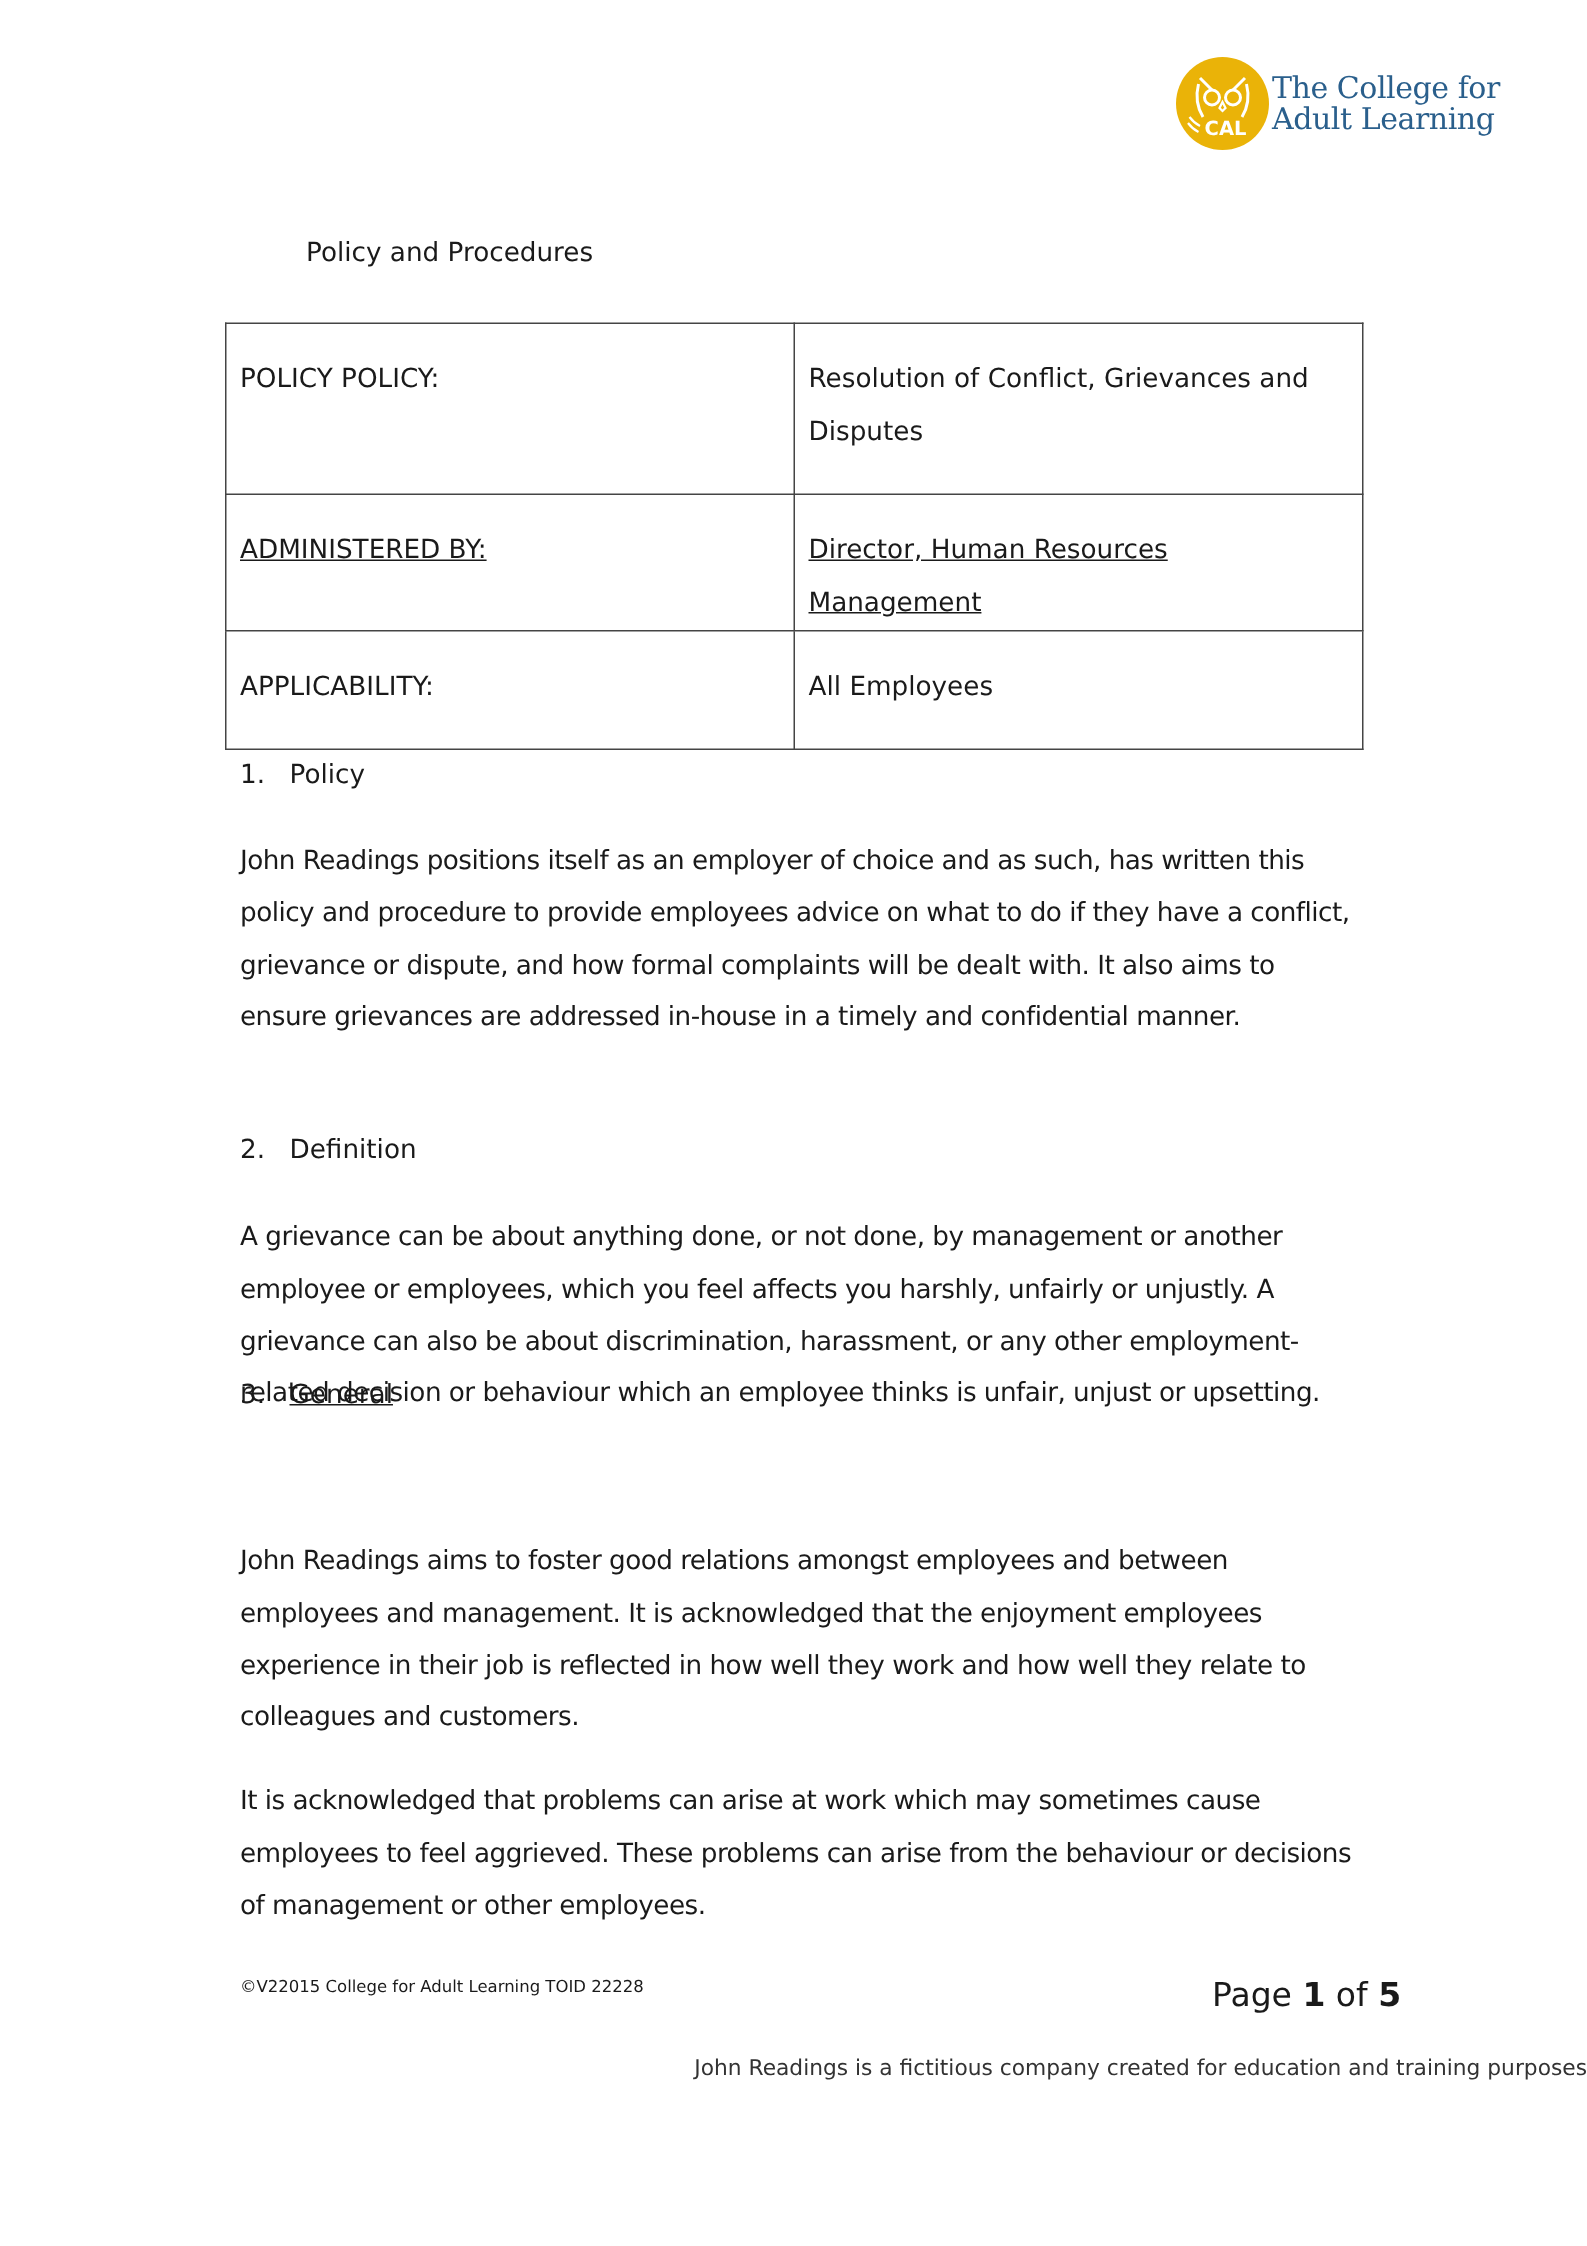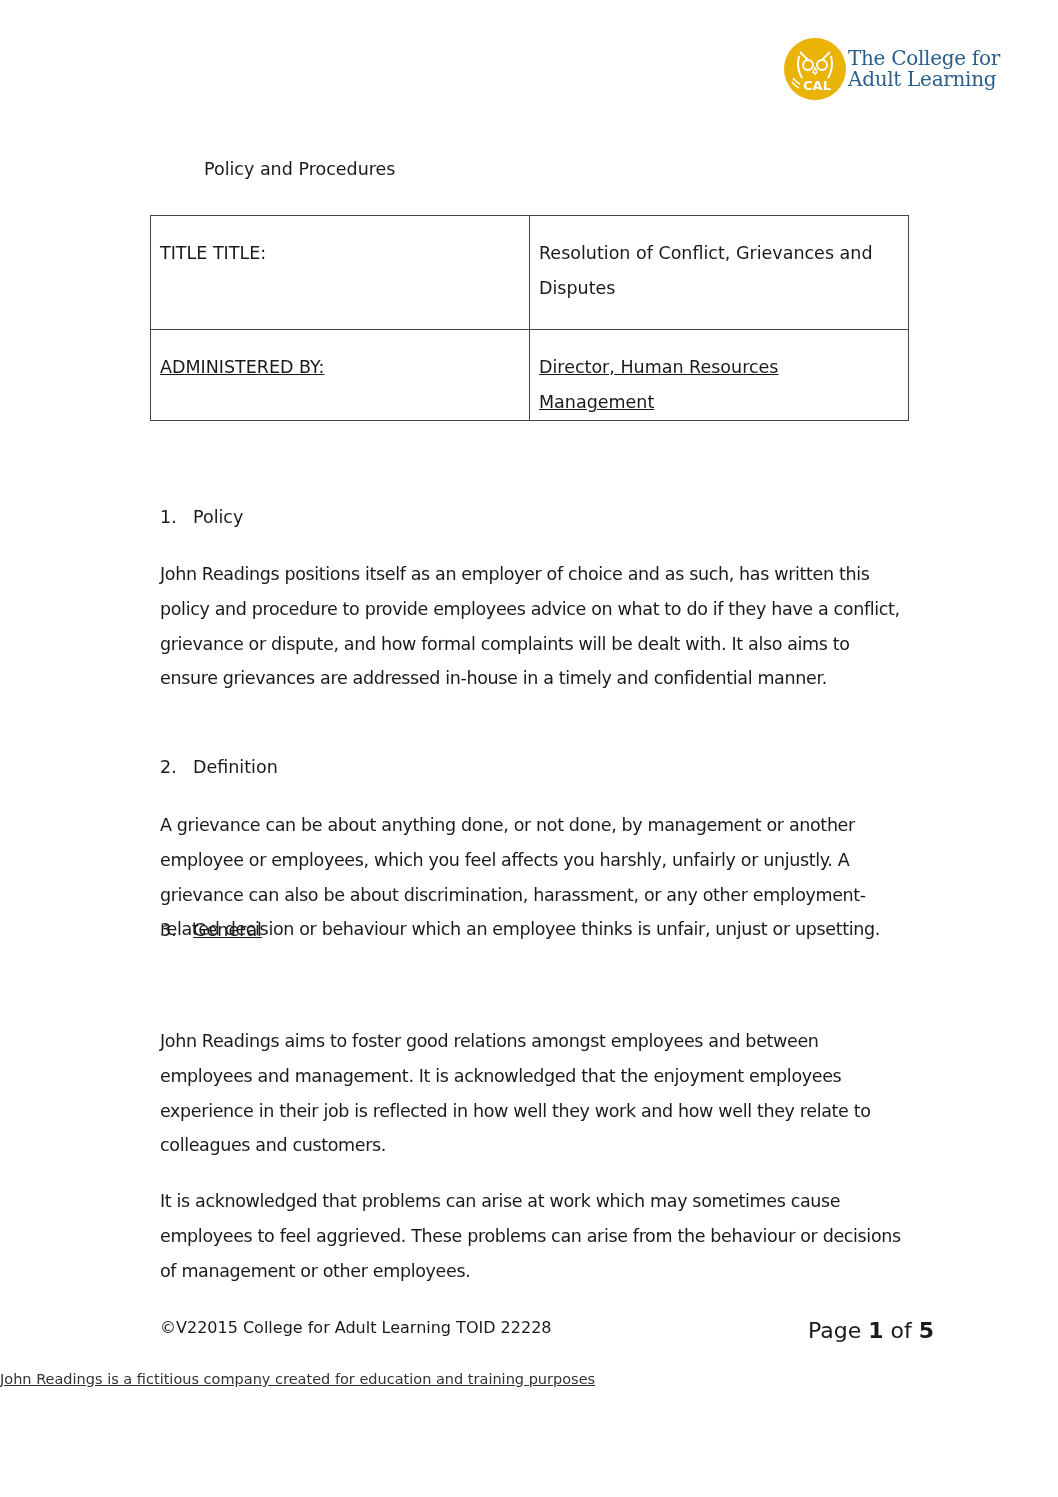--- a/index.html
+++ b/index.html
@@ -37,29 +37,29 @@
   table.meta tr.r3 td { height: 58px; }
   .section-title {
     position: absolute; left: 160px; font-size: 17.5px;
   }
   .section-title .num { display: inline-block; width: 33px; }
   .para {
     position: absolute; left: 160px; width: 745px; font-size: 17.5px;
     line-height: 34.8px; letter-spacing: -0.35px;
   }
   .footer-left {
-    position: absolute; left: 160px; top: 1318px; font-size: 16px;
+    position: absolute; left: 160px; top: 1318px; font-size: 11px;
   }
   .footer-right {
     position: absolute; left: 808px; top: 1318px; font-size: 22px;
   }
   .footer-right b { font-weight: bold; }
   .disclaimer {
-    position: absolute; left: 0; width: 1058px; text-align: left;
-    top: 1371px; font-size: 14.5px; color: #333; text-decoration: underline;
+    position: absolute; left: 0; width: 1058px; text-align: right;
+    top: 1371px; font-size: 14.5px; color: #333;
   }
 </style>
 </head>
 <body>
 
 <div class="logo">
   <div class="logo-circle">
     <svg width="62" height="62" viewBox="0 0 62 62">
 
       <path d="M16 14 Q22 20 24 22 M46 14 Q40 20 38 22" stroke="#fff" stroke-width="2" fill="none"></path>
@@ -75,26 +75,30 @@
     <div>The College for</div>
     <div>Adult Learning</div>
   </div>
 </div>
 
 <div class="doc-heading">Policy and Procedures</div>
 
 <table class="meta">
   <tbody>
       <tr class="r1">
-    <td class="lbl">TITLE TITLE:</td>
+    <td class="lbl">POLICY POLICY:</td>
     <td>Resolution of Conflict, Grievances and Disputes</td>
   </tr>
   <tr class="r2">
     <td class="lbl">ADMINISTERED BY:</td>
     <td>Director, Human Resources Management</td>
+  </tr>
+  <tr class="r3">
+    <td class="lbl">APPLICABILITY:</td>
+    <td>All Employees</td>
   </tr>
 </tbody>
   </table>
 
 <div class="section-title" style="top:507px;">
   <span class="num">1.</span><span>Policy</span>
 </div>
 <div class="para" style="top:557px;">John Readings positions itself as an employer of choice and as such, has written this policy and procedure to provide employees advice on what to do if they have a conflict, grievance or dispute, and how formal complaints will be dealt with. It also aims to ensure grievances are addressed in-house in a timely and confidential manner.</div>
 
 <div class="section-title" style="top:757px;">

